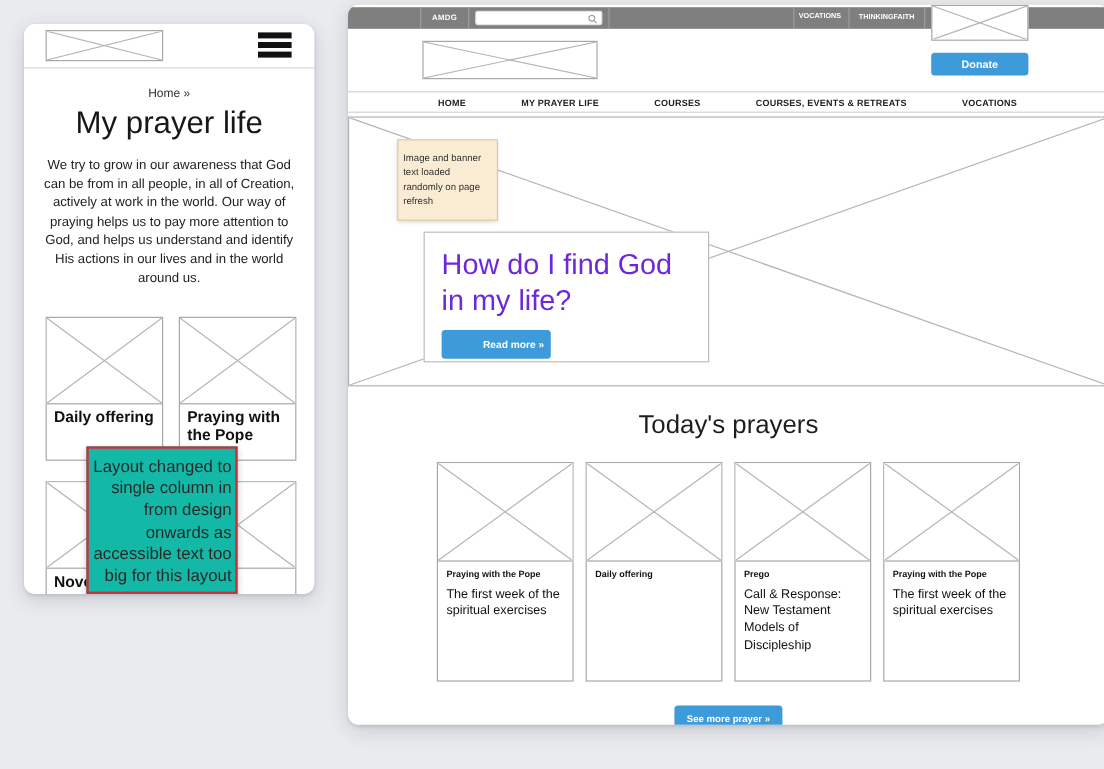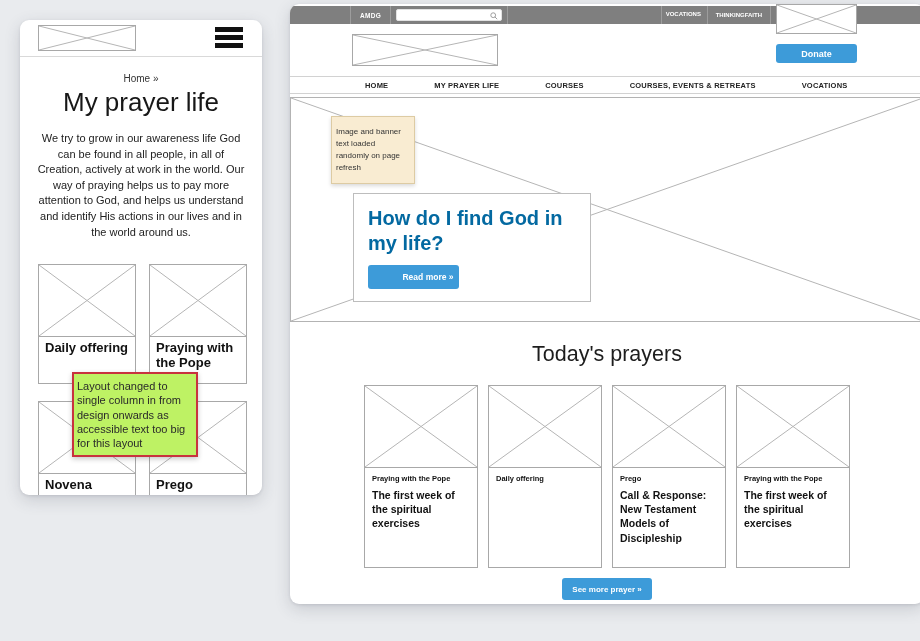--- a/index.html
+++ b/index.html
@@ -31,22 +31,22 @@
   .m-bc { margin-top:16px; text-align:center; font-size:10px; color:#333; }
   .m-title { margin-top:3px; text-align:center; font-size:26px; font-weight:400; color:#171717; }
   .m-intro { margin:13px 14px 0; text-align:center; font-size:11px; line-height:1.42; color:#222; }
   .m-grid { margin:24px 18px 0; display:grid; grid-template-columns:98px 98px;
             column-gap:13px; row-gap:17px; position:relative; }
   .m-card { border:1px solid #a8a8a8; height:120px; background:#fff; cursor:pointer; }
   .m-card .img { height:72px; border-bottom:1px solid #a8a8a8; }
   .m-card .lbl { padding:4px 6px; font-size:13px; font-weight:bold; line-height:1.15; color:#111; }
   .m-note {
     position:absolute; left:52px; top:352px; width:126px; z-index:6;
-    background:#bef264; border:2px solid #c8323e; padding:5px 3px;
-    font-size:11px; line-height:1.3; text-align:left; color:#2a2a2a;
+    background:#14b8a6; border:2px solid #c8323e; padding:5px 3px;
+    font-size:14px; line-height:1.3; text-align:right; color:#2a2a2a;
     box-shadow:0 2px 5px rgba(0,0,0,.22);
   }
 
   
   .d-frame { left:290px; top:4px; width:634px; height:600px; }
   .d-header { position:relative; height:90px; }
   .d-topbar {
     position:absolute; left:0; right:0; top:2px; height:18px; background:#7f7f7f;
     display:flex; align-items:center; padding-left:60px; color:#fff;
   }
@@ -83,52 +83,52 @@
   .d-banner-note {
     position:absolute; left:40px; top:18px; width:84px; z-index:4;
     background:#f9ecd2; border:1px solid #ddcba3; padding:9px 4px;
     font-size:8px; line-height:1.5; text-align:left; color:#333;
     box-shadow:0 2px 4px rgba(0,0,0,.15);
   }
   .d-hero {
     position:absolute; left:62px; top:95px; width:238px; height:109px; z-index:4;
     background:#fff; border:1px solid #bdbdbd; padding:12px 14px;
   }
-  .d-hero h2 { font-size:20px; font-weight:700; line-height:1.25; color:#0369a1; }
+  .d-hero h2 { font-size:24px; font-weight:400; line-height:1.25; color:#6d28d9; }
   .d-hero-cta { margin-top:9px; width:91px; height:24px; font-size:8.5px;padding-left:29px; }
   .d-section { text-align:center; }
   .d-sec-title { margin-top:20px; font-size:21.5px; font-weight:400; color:#1d1d1d; }
   .d-cards { margin:18px auto 0; width:486px; display:flex; gap:10px; text-align:left; }
   .d-card { width:114px; height:183px; border:1px solid #a8a8a8; background:#fff; cursor:pointer; }
   .d-card .img { height:82px; border-bottom:1px solid #a8a8a8; }
   .d-card .body { padding:6px 7px; }
   .d-card .cat { font-size:7.5px; font-weight:bold; color:#111; margin-bottom:5px; }
-  .d-card .ttl { font-size:10.5px; font-weight:bold; line-height:1.35; color:#111; }
-  .d-more { margin-top:10px; width:90px; height:22px; font-size:8px; }
+  .d-card .ttl { font-size:10.5px; font-weight:normal; line-height:1.35; color:#111; }
+  .d-more { margin-top:20px; width:90px; height:22px; font-size:8px; }
 </style>
 </head>
 <body>
 
 <div class="frame m-frame">
   <div class="m-header">
     <div class="xbox boxed m-logo">
         <svg viewBox="0 0 100 100" preserveAspectRatio="none">
           <line x1="0" y1="0" x2="100" y2="100" stroke="#b5b5b5" stroke-width="1" vector-effect="non-scaling-stroke"></line>
           <line x1="0" y1="100" x2="100" y2="0" stroke="#b5b5b5" stroke-width="1" vector-effect="non-scaling-stroke"></line>
         </svg>
       </div>
     <div class="burger">
       <div></div>
         <div></div>
         <div></div>
     </div>
   </div>
   <div class="m-bc">Home »</div>
   <h1 class="m-title">My prayer life</h1>
-  <p class="m-intro">We try to grow in our awareness life God can be found in all people, in all of Creation, actively at work in the world. Our way of praying helps us to pay more attention to God, and helps us understand and identify His actions in our lives and in the world around us.</p>
+  <p class="m-intro">We try to grow in our awareness that God can be from in all people, in all of Creation, actively at work in the world. Our way of praying helps us to pay more attention to God, and helps us understand and identify His actions in our lives and in the world around us.</p>
   <div class="m-grid">
     <div class="m-card">
       <div class="xbox img">
           <svg viewBox="0 0 100 100" preserveAspectRatio="none">
             <line x1="0" y1="0" x2="100" y2="100" stroke="#b5b5b5" stroke-width="1" vector-effect="non-scaling-stroke"></line>
             <line x1="0" y1="100" x2="100" y2="0" stroke="#b5b5b5" stroke-width="1" vector-effect="non-scaling-stroke"></line>
           </svg>
         </div>
       <div class="lbl">Daily offering</div>
     </div>

